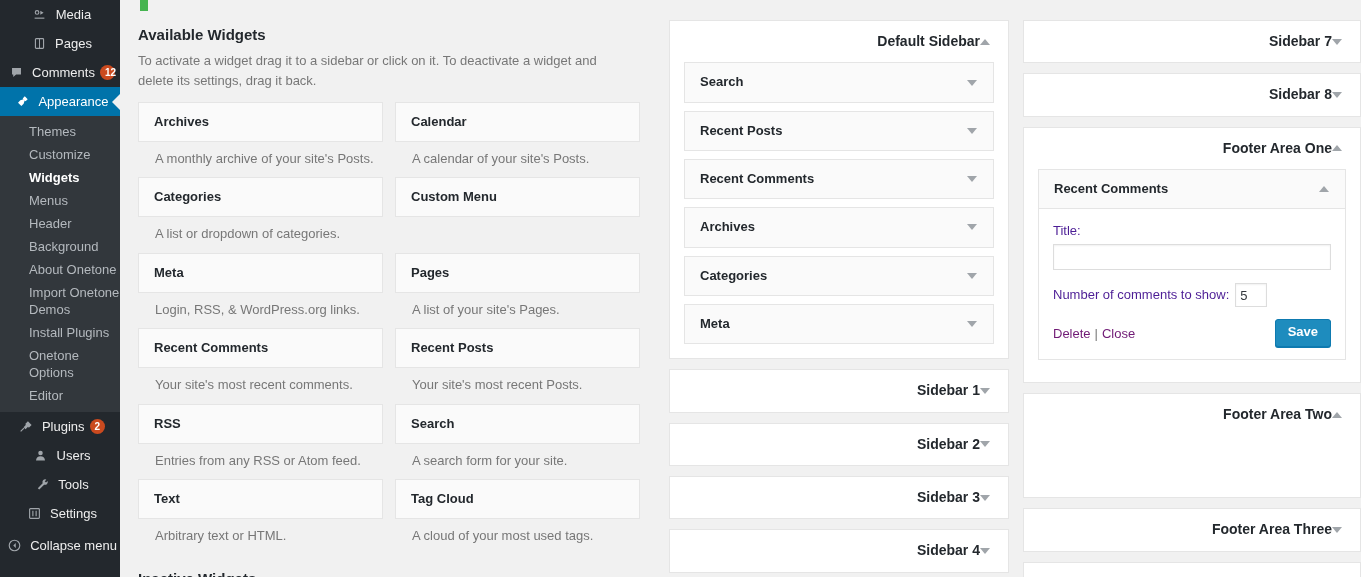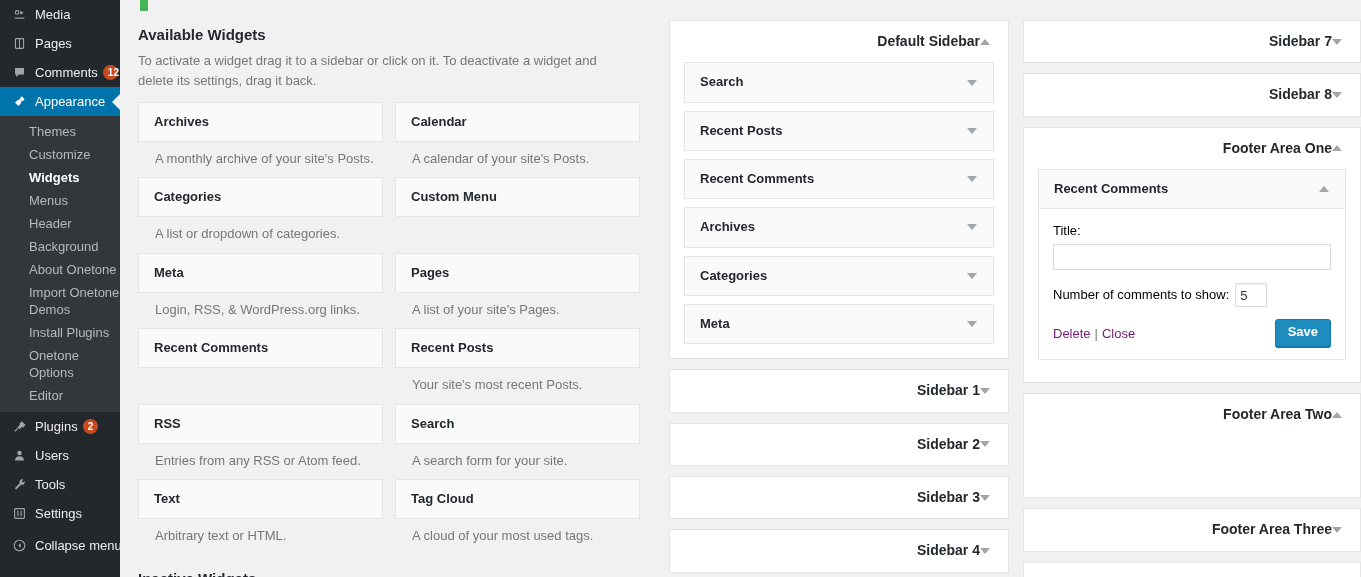--- a/index.html
+++ b/index.html
@@ -19,20 +19,21 @@
     width: 120px; height: 577px;
     background: #23282d;
     overflow: hidden;
   }
   .menu-top {
     display: flex; align-items: center;
     height: 29px; padding: 0 8px 0 9px;
     color: #eee; font-size: 13px; font-weight: 400;
     line-height: 1; white-space: nowrap;
     position: relative;
+    justify-content: center;
   }
   .menu-top .mi {
     width: 20px; flex: 0 0 20px;
     display: inline-flex; align-items: center; justify-content: center;
     color: #a0a5aa; font-size: 13px; margin-right: 6px;
   }
   .menu-top.current {
     background: #0073aa; color: #fff; font-weight: 400;
   }
   .menu-top.current .mi { color: #fff; }
@@ -159,21 +160,21 @@
   }
   .wopen-head {
     background: #fafafa;
     border-bottom: 1px solid #e5e5e5;
     display: flex; align-items: center; justify-content: space-between;
     padding: 12px 12px 12px 15px;
     cursor: pointer;
   }
   .wopen-body { padding: 14px 14px 12px; }
   .field-label {
-    display: block; font-size: 13px; color: #000000;
+    display: block; font-size: 13px; color: #4c1d95;
     margin-bottom: 5px; line-height: 1.2;
   }
   .text-input {
     width: 100%; height: 26px;
     border: 1px solid #ddd; background: #fff;
     padding: 3px 6px; font-size: 13px;
     font-family: "Liberation Sans", sans-serif;
     color: #32373c; border-radius: 0;
     box-shadow: inset 0 1px 2px rgba(0,0,0,0.06);
   }
@@ -350,20 +351,21 @@
         <div class="widget-cell">
           <div class="widget-card">Meta</div>
           <div class="widget-card-desc">Login, RSS, &amp; WordPress.org links.</div>
         </div>
         <div class="widget-cell">
           <div class="widget-card">Pages</div>
           <div class="widget-card-desc">A list of your site's Pages.</div>
         </div>
         <div class="widget-cell">
           <div class="widget-card">Recent Comments</div>
+          <div class="widget-card-desc">Your site's most recent comments.</div>
         </div>
         <div class="widget-cell">
           <div class="widget-card">Recent Posts</div>
           <div class="widget-card-desc">Your site's most recent Posts.</div>
         </div>
         <div class="widget-cell">
           <div class="widget-card">RSS</div>
           <div class="widget-card-desc">Entries from any RSS or Atom feed.</div>
         </div>
         <div class="widget-cell">

